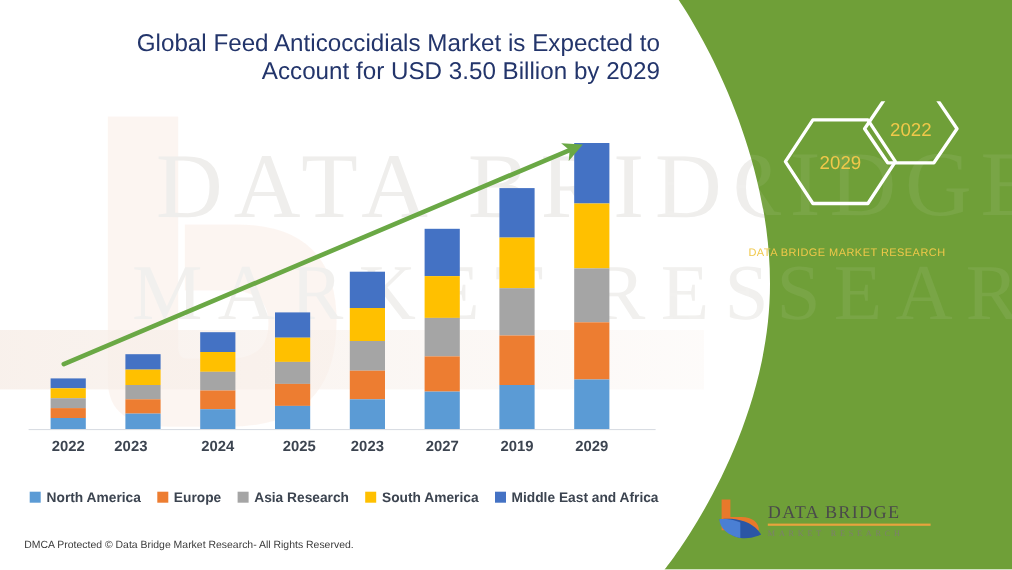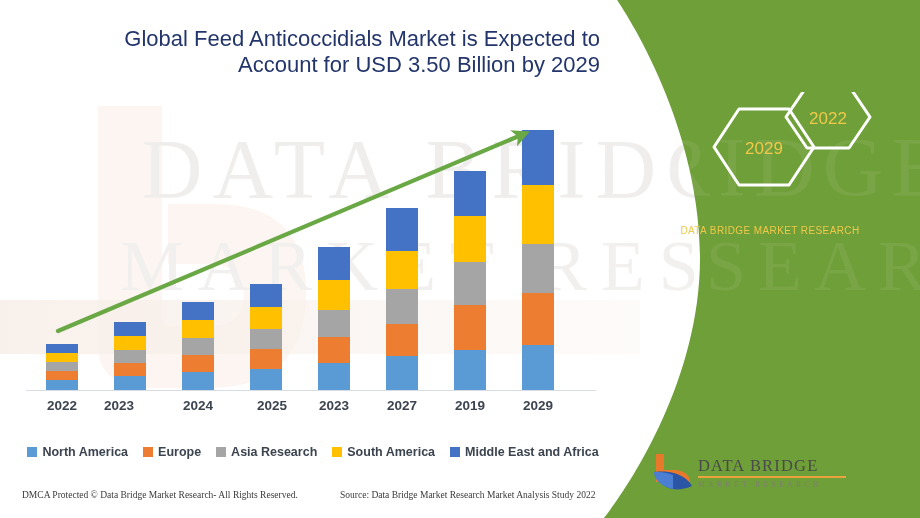--- a/index.html
+++ b/index.html
@@ -63,21 +63,21 @@
     position:absolute;left:28px;top:443px;width:570px;height:18px;
     display:flex;align-items:center;justify-content:center;gap:15px;
   }
   .legend-item{display:flex;align-items:center;gap:5px;}
   .legend-swatch{width:10px;height:10px;display:block;}
   .legend-label{font-size:12.5px;font-weight:700;color:#3c4450;white-space:nowrap;}
 
   
   .footer{position:absolute;left:0;top:486px;width:620px;height:24px;}
   .foot-txt{
-    position:absolute;font-family:Liberation Serif, serif;
+    position:absolute;font-family:Liberation Sans, sans-serif;
     font-size:9.5px;color:#3a3a3a;white-space:nowrap;
   }
   .foot-left{left:22px;top:4px;}
   .foot-right{left:340px;top:4px;}
 
   
   .green-panel{position:absolute;left:0;top:0;width:920px;height:518px;pointer-events:none;}
   .panel-content{position:absolute;left:620px;top:0;width:300px;height:518px;}
   .panel-title{
     position:absolute;left:10px;top:6px;width:290px;
@@ -228,21 +228,20 @@
         <span class="legend-label">South America</span>
       </div>
       <div class="legend-item">
         <span class="legend-swatch" style="background: rgb(68, 114, 196);"></span>
         <span class="legend-label">Middle East and Africa</span>
       </div>
     </div>
 
   <div class="footer">
     <div class="foot-txt foot-left">DMCA Protected © Data Bridge Market Research- All Rights Reserved.</div>
-    <div class="foot-txt foot-right">Source: Data Bridge Market Research Market Analysis Study 2022</div>
   </div>
 
   <svg class="green-panel" viewBox="0 0 920 518" preserveAspectRatio="none">
     <path id="green-path" d="M617,0 L920,0 L920,518 L604,518 C604,518 700,400 700,258 C700,118 617,0 617,0 Z" fill="#6f9f38"></path>
   </svg>
 
   <div class="panel-content">
     <div class="panel-wm">BRIDGE</div>
     <div class="panel-wm2">RESEARCH</div>
 

